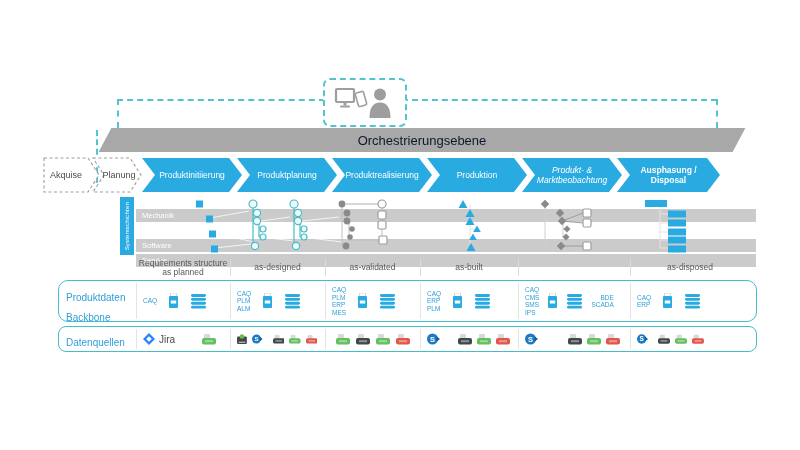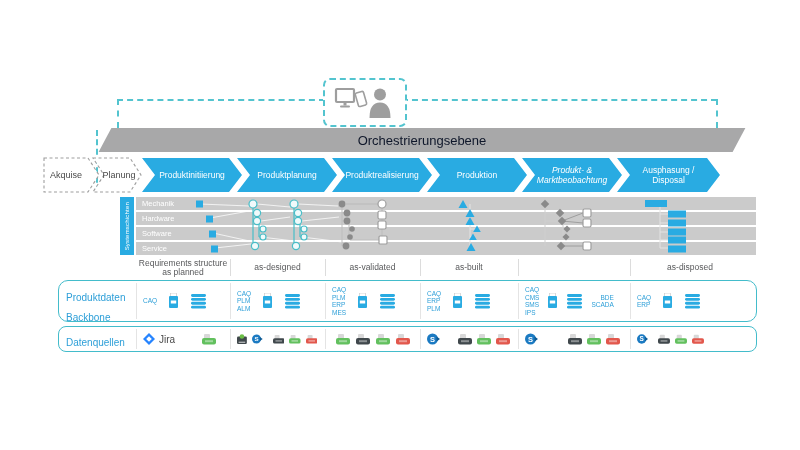--- a/index.html
+++ b/index.html
@@ -21,21 +21,21 @@
          display:flex;align-items:center;justify-content:center;text-align:center;
          font-size:8.5px;line-height:10px;padding:0 16px;box-sizing:border-box;}
   .phase-dashed-label{position:absolute;top:158px;height:34px;display:flex;align-items:center;
          justify-content:center;color:#4A4A4A;font-size:9px;}
   
   .syslayers-bar{position:absolute;left:120px;top:197px;width:14px;height:58px;background:#29ABE2;
          display:flex;align-items:center;justify-content:center;}
   .syslayers-bar span{color:#fff;font-size:6px;letter-spacing:.2px;writing-mode:vertical-rl;
          transform:rotate(180deg);white-space:nowrap;}
   .lane{position:absolute;left:136px;width:620px;height:13px;background:#CBCBCB;color:#fff;
-        font-size:7.5px;line-height:13px;padding-left:6px;box-sizing:border-box;}
+        font-size:7.5px;line-height:13px;padding-left:6px;box-sizing:border-box;margin-top:12px;}
   .lane-svg{position:absolute;left:136px;top:196px;}
   
   .colhead{position:absolute;top:258px;height:20px;display:flex;align-items:center;
         justify-content:center;text-align:center;color:#58595B;font-size:8.5px;line-height:9.5px;}
   .coltick{position:absolute;top:259px;height:17px;border-left:1px solid #DCDCDC;}
   
   .bigrow{position:absolute;left:58px;width:699px;border:1.5px solid #43BCCB;background:#fff;
         border-radius:10px;box-sizing:border-box;}
   .rowlabel{position:absolute;left:66px;color:#2D9FD8;font-size:10px;line-height:20px;}
   .rowsep{position:absolute;border-left:1px solid #E4E4E4;}
@@ -89,30 +89,29 @@
     </div>
   <div class="phase" style="left:332px;width:100px;">
       <span>Produktrealisierung</span>
     </div>
   <div class="phase" style="left:427px;width:100px;">
       <span>Produktion</span>
     </div>
   <div class="phase" style="left:522px;width:100px;font-style:italic;">
       <span>Produkt- &amp; Marktbeobachtung</span>
     </div>
-  <div class="phase" style="left:617px;width:103px;">
+  <div class="phase" style="left:617px;width:103px;font-weight:bold;">
       <span>Ausphasung / Disposal</span>
     </div>
 
   <div class="syslayers-bar">
     <span>Systemschichten</span>
   </div>
 
   <div class="lane" style="top:197px;">Mechanik</div>
-  <div class="lane" style="top:212px;">Hardware</div>
   <div class="lane" style="top:227px;">Software</div>
   <div class="lane" style="top:242px;">Service</div>
 
   <svg class="lane-svg" width="620" height="62" viewBox="0 0 620 62">
 
     <g stroke="rgba(255,255,255,0.75)" stroke-width="1">
       <line x1="64" y1="8" x2="113" y2="10"></line>
         <line x1="74" y1="22" x2="113" y2="15"></line>
       <line x1="77" y1="37" x2="118" y2="46"></line>
         <line x1="79" y1="52" x2="115" y2="48"></line>

